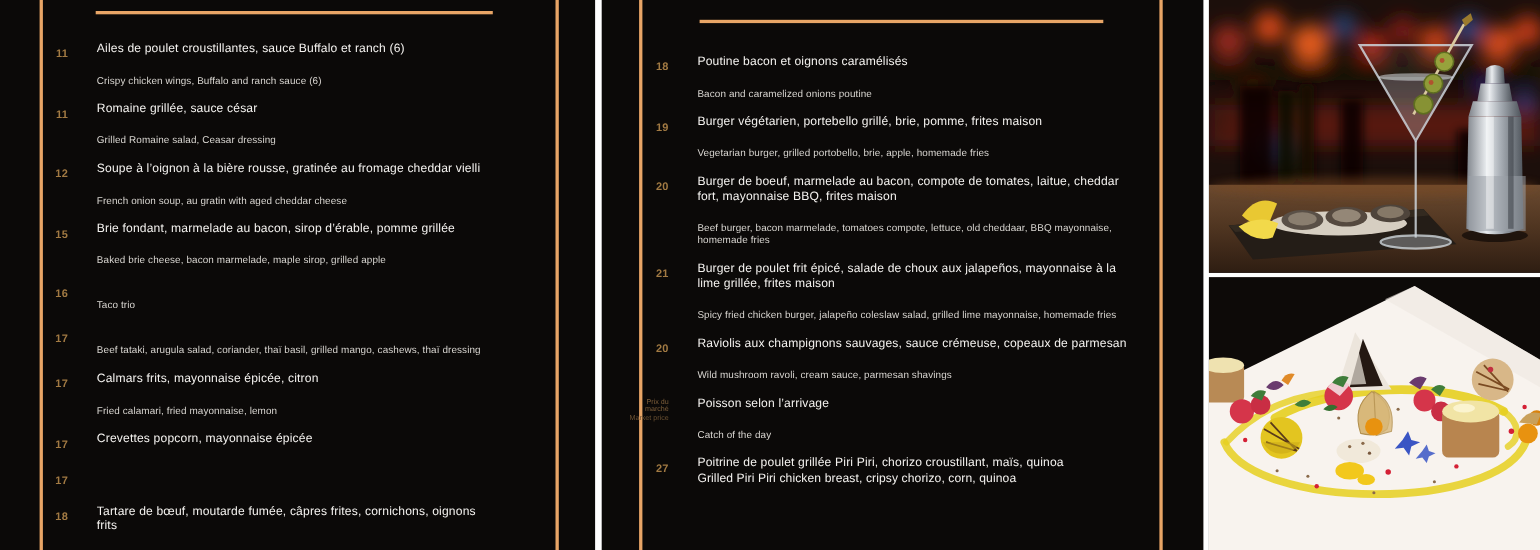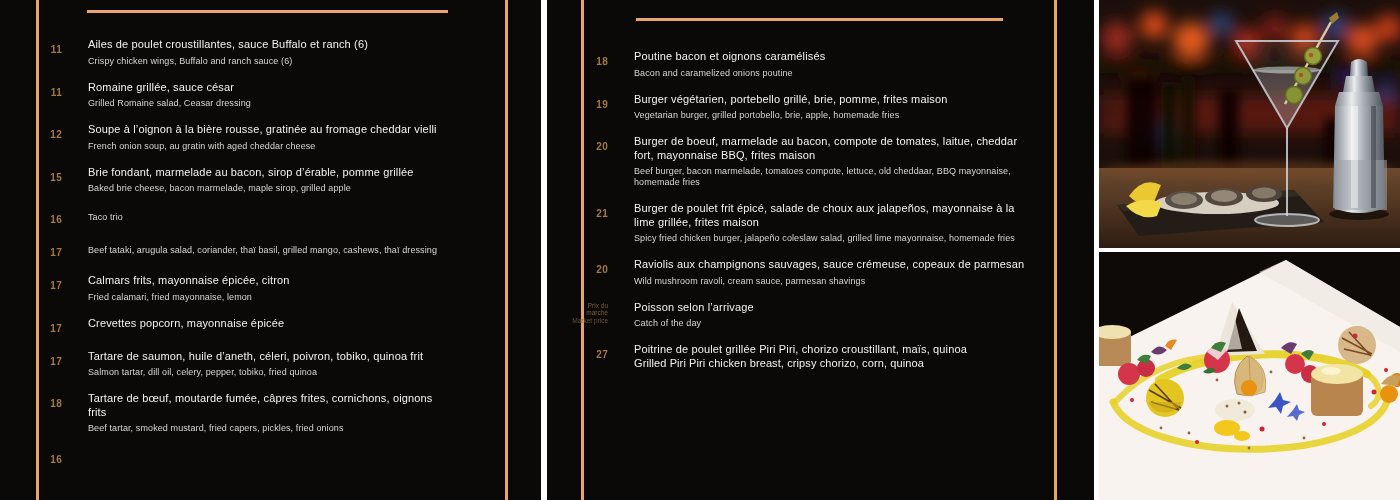--- a/index.html
+++ b/index.html
@@ -23,21 +23,21 @@
 
   .items{position:relative;}
   .panel-left .items{padding:38px 28px 0 22px;}
   .panel-mid  .items{padding:50px 30px 0 21px;}
   .row{display:flex;margin-bottom:14px;}
   .price-box{flex:0 0 40px;margin-right:26px;text-align:right;padding-top:1px;}
   .price{font-size:10px;font-weight:600;letter-spacing:.3px;color:var(--price);line-height:13px;}
   .note{font-size:6.5px;line-height:7.5px;color:var(--note);}
   .note-en{color:var(--note-en);}
   .title{font-size:11px;line-height:13.5px;letter-spacing:.15px;color:var(--title);}
-  .sub{font-size:9px;line-height:11px;letter-spacing:.1px;color:var(--sub);margin-top:4px;}
+  .sub{font-size:9px;line-height:11px;letter-spacing:.1px;color:var(--sub);margin-top:16px;}
   .sub.large{font-size:11px;line-height:13.5px;color:var(--title);margin-top:0;}
   .panel-left .text{width:366px;}
   .panel-mid  .text{width:392px;}
 
   .photo{position:absolute;left:1099px;width:301px;height:248px;overflow:hidden;background:#120b08;}
   .photo-top{top:0;}
   .photo-bottom{top:252px;}
   .photo svg{display:block;width:301px;height:248px;}
 </style>
 </head>
@@ -98,24 +98,20 @@
           </div>
         </div>
         <div class="row">
           <div class="price-box"><span class="price">17</span></div>
           <div class="text">
             <div class="title">Crevettes popcorn, mayonnaise épicée</div>
           </div>
         </div>
         <div class="row">
           <div class="price-box"><span class="price">17</span></div>
-          <div class="text">
-            <div class="title">Tartare de saumon, huile d’aneth, céleri, poivron, tobiko, quinoa frit</div>
-            <div class="sub">Salmon tartar, dill oil, celery, pepper, tobiko, fried quinoa</div>
-          </div>
         </div>
         <div class="row">
           <div class="price-box"><span class="price">18</span></div>
           <div class="text">
             <div class="title">Tartare de bœuf, moutarde fumée, câpres frites, cornichons, oignons frits</div>
             <div class="sub">Beef tartar, smoked mustard, fried capers, pickles, fried onions</div>
           </div>
         </div>
         <div class="row">
           <div class="price-box"><span class="price">16</span></div>

